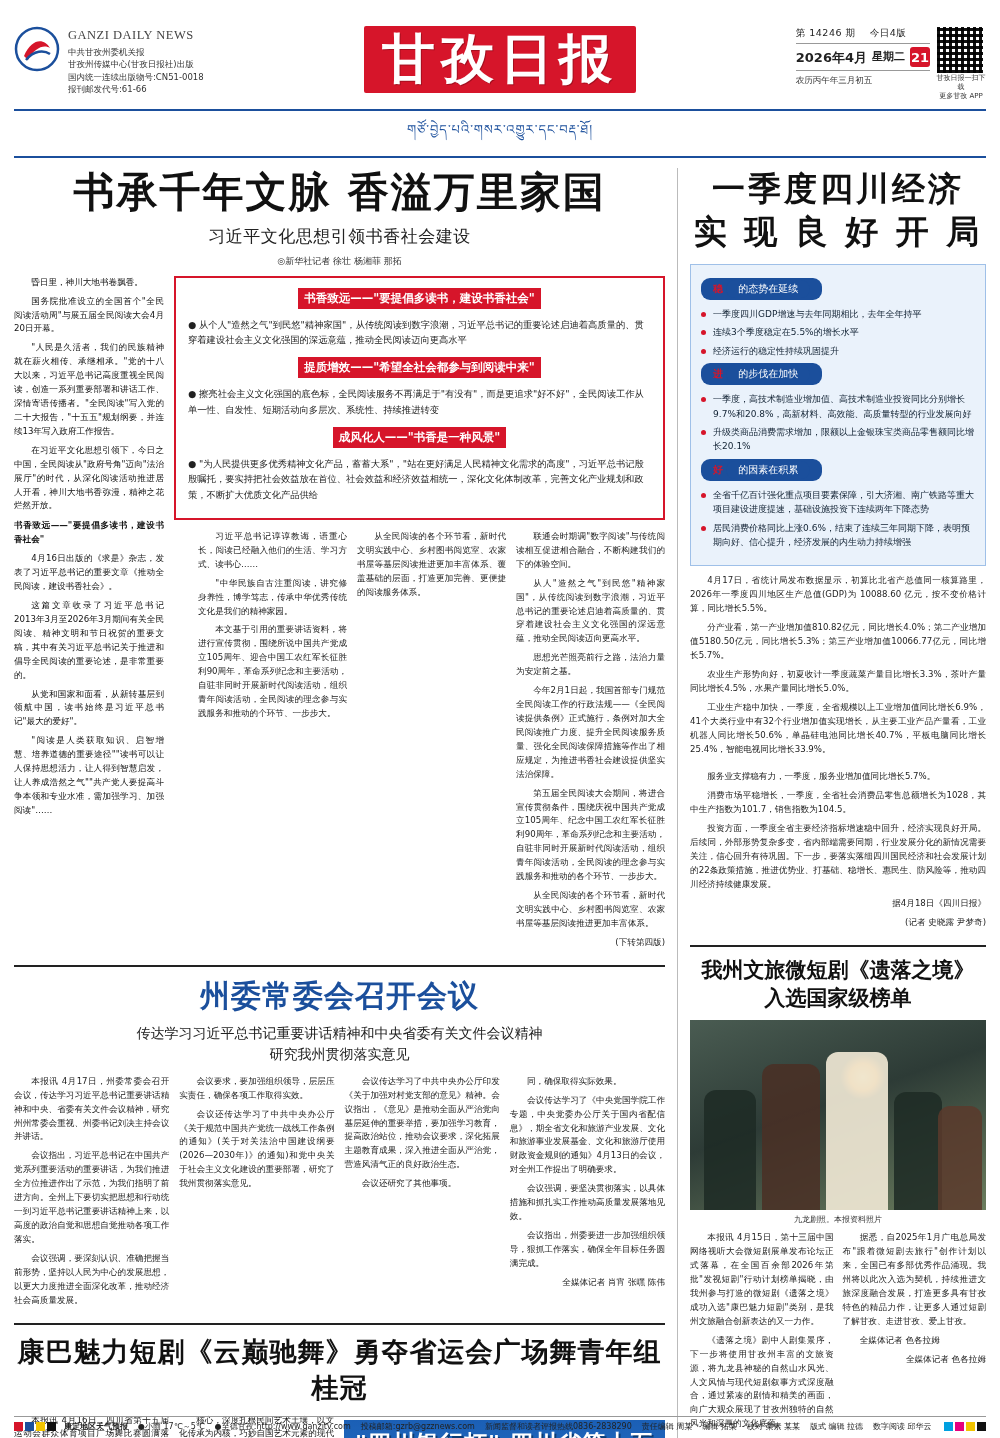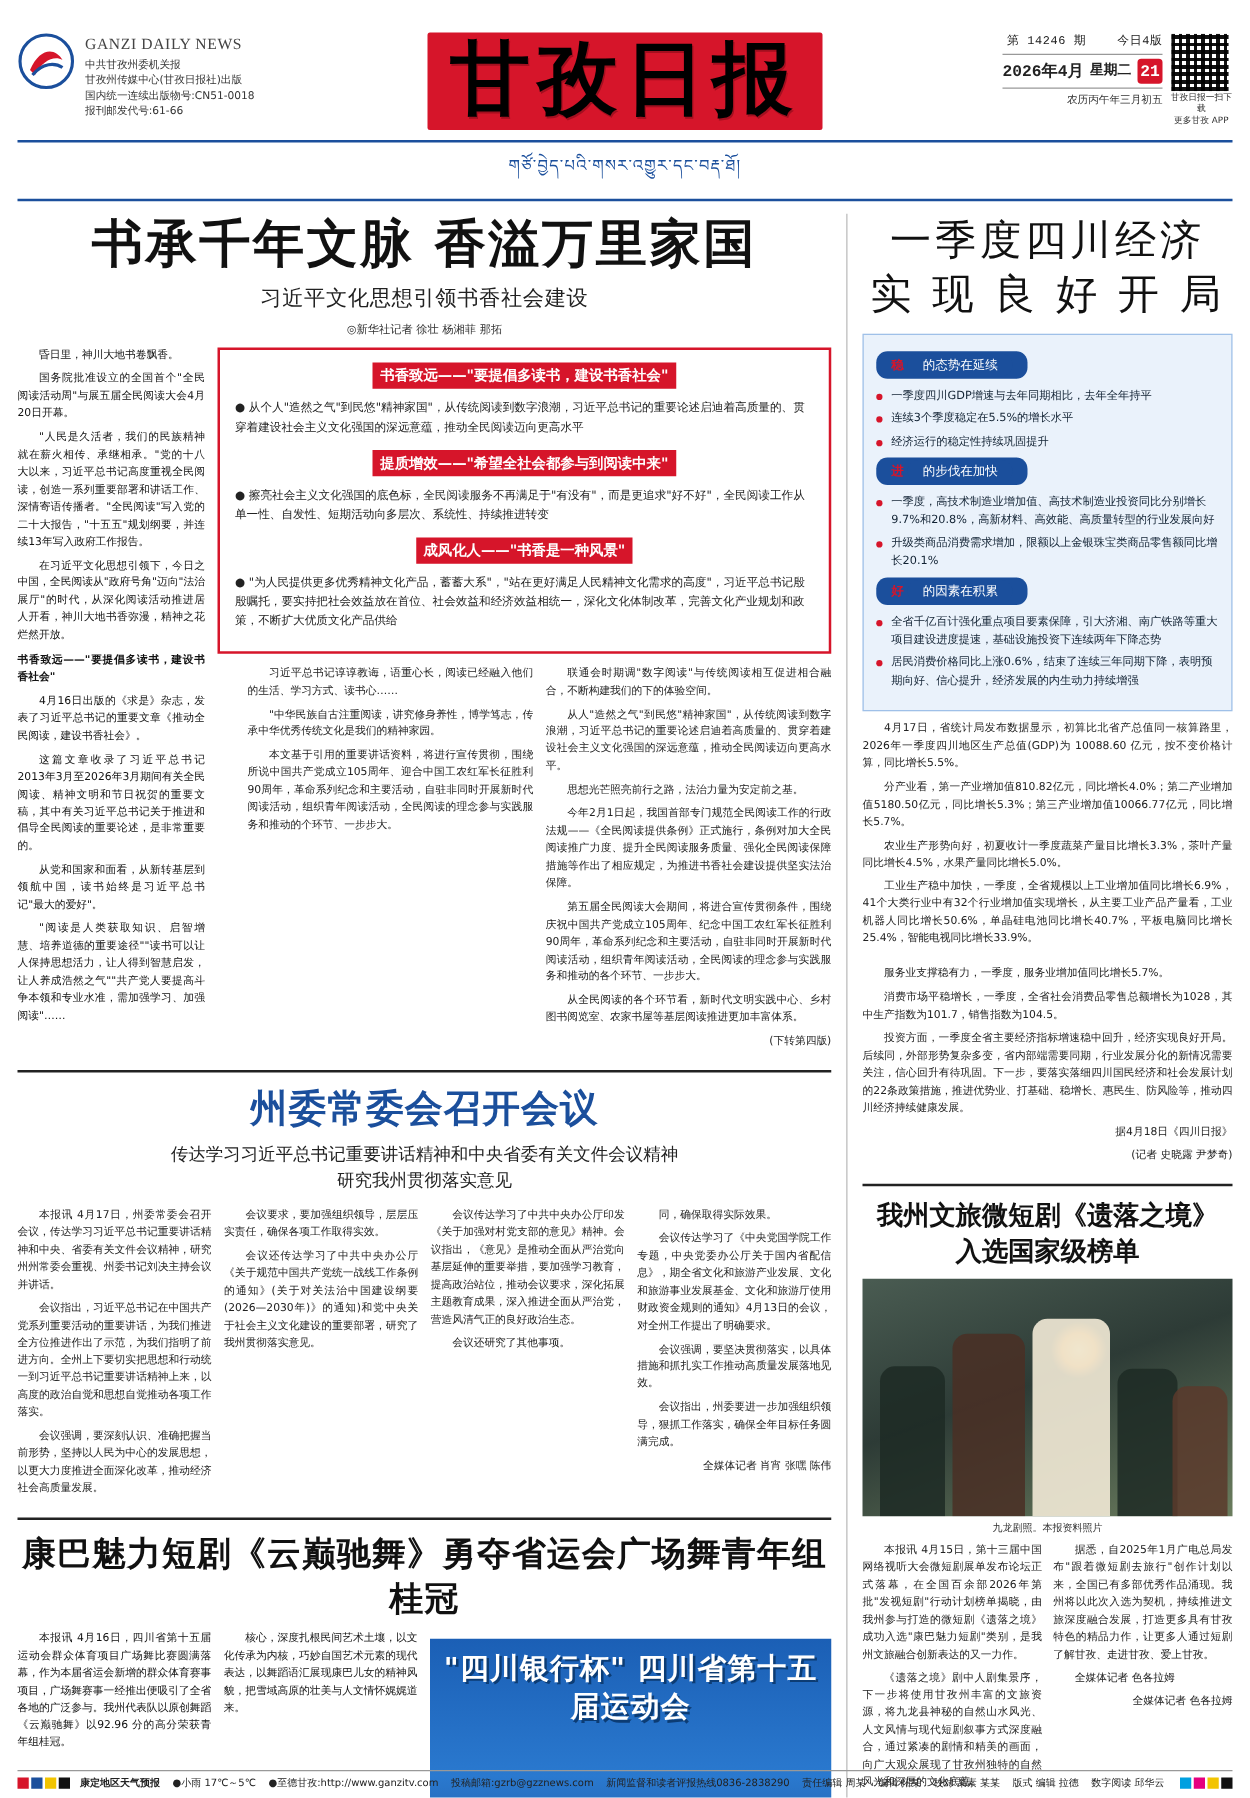--- a/index.html
+++ b/index.html
@@ -7,23 +7,23 @@
   .page{position:relative;width:1000px;height:1438px;box-sizing:border-box;padding:0 14px;}
 
   
   .masthead{display:flex;align-items:flex-start;justify-content:space-between;padding-top:26px;}
   .mast-left{width:250px;display:flex;gap:8px;align-items:flex-start;}
   .logo-mark{width:46px;height:46px;flex:0 0 46px;position:relative;}
   .mast-left-txt{font-size:8.5px;line-height:1.45;color:#333;}
   .mast-left-txt .en{font-family:"Liberation Serif",serif;font-size:12.5px;letter-spacing:.5px;color:#444;margin-bottom:2px;}
   .mast-center{flex:1;display:flex;justify-content:center;}
   .nameplate{background:#d6152a;padding:6px 18px 8px;border-radius:2px;}
-  .nameplate .cn{font-family:"DejaVu Serif","Liberation Serif",serif;font-weight:bold;font-size:64px;color:#000000;letter-spacing:6px;line-height:1;text-shadow:1px 1px 0 #a30f1f;}
+  .nameplate .cn{font-family:"DejaVu Serif","Liberation Serif",serif;font-weight:bold;font-size:53px;color:#ffffff;letter-spacing:6px;line-height:1;text-shadow:1px 1px 0 #a30f1f;}
   .mast-right{width:250px;display:flex;gap:6px;justify-content:flex-end;}
-  .mr-txt{text-align:right;font-size:9px;color:#222;line-height:1.5;font-family:Liberation Mono, monospace;}
+  .mr-txt{text-align:left;font-size:9px;color:#222;line-height:1.5;}
   .mr-issue{font-size:9.5px;letter-spacing:.5px;}
   .mr-date{border-top:1px solid #999;border-bottom:1px solid #999;margin:3px 0;padding:3px 0;font-size:13px;font-weight:bold;display:flex;align-items:center;justify-content:center;gap:5px;}
   .daybox{background:#d6152a;color:#fff;width:20px;height:20px;border-radius:3px;display:inline-flex;align-items:center;justify-content:center;font-size:13px;}
   .mr-lunar{font-size:8.5px;color:#333;}
   .qr{width:46px;height:46px;background:
      repeating-linear-gradient(0deg,#111 0 3px,#fff 3px 6px),
      repeating-linear-gradient(90deg,#111 0 3px,transparent 3px 6px);
      background-blend-mode:multiply;border:1px solid #fff;}
   .qr-cap{font-size:7px;color:#333;text-align:center;line-height:1.3;width:50px;}
 
@@ -55,21 +55,21 @@
   .leadcols p{margin:0 0 5px;text-indent:2em;}
 
   .divider{border-top:2px solid #222;margin:10px 0 9px;}
 
   .headline2{font-family:"DejaVu Serif","Liberation Serif",serif;font-weight:bold;font-size:30px;text-align:center;letter-spacing:1px;color:#1b4f9c;}
   .subhead2{text-align:center;font-size:14px;color:#222;line-height:1.5;margin-top:6px;}
 
   .headline3{font-family:"DejaVu Serif","Liberation Serif",serif;font-weight:bold;font-size:27px;text-align:center;letter-spacing:1px;color:#111;margin:6px 0 8px;}
 
   
-  .rhead{font-family:"DejaVu Serif","Liberation Serif",serif;font-weight:normal;font-size:33px;text-align:center;letter-spacing:3px;line-height:1.3;color:#111;}
+  .rhead{font-family:"DejaVu Serif","Liberation Serif",serif;font-weight:bold;font-size:33px;text-align:center;letter-spacing:3px;line-height:1.3;color:#111;}
   .ebox{border:1px solid #9fc0e8;background:#eaf2fb;margin-top:10px;padding:10px 10px 12px;}
   .etag{margin:2px 0 7px;}
   .etag span{display:inline-block;background:#1b4f9c;color:#fff;font-size:10px;padding:2px 12px;border-radius:9px;}
   .etag .q{color:#d6152a;font-weight:bold;}
   .eli{font-size:9px;line-height:1.6;color:#123;margin:0 0 4px;padding-left:12px;position:relative;}
   .eli:before{content:"";position:absolute;left:0;top:5px;width:5px;height:5px;border-radius:50%;background:#d6152a;}
 
   .rtext{font-size:8.6px;line-height:1.62;color:#222;text-align:justify;}
   .rtext p{margin:0 0 5px;text-indent:2em;}
   .rcols{display:flex;gap:9px;}
@@ -181,20 +181,24 @@
             <span class="rb-title mid">成风化人——"书香是一种风景"</span>
             <p class="rb-p">● "为人民提供更多优秀精神文化产品，蓄蓄大系"，"站在更好满足人民精神文化需求的高度"，习近平总书记殷殷嘱托，要实持把社会效益放在首位、社会效益和经济效益相统一，深化文化体制改革，完善文化产业规划和政策，不断扩大优质文化产品供给</p>
           </div>
           <div class="artcols">
             <div>
               <p>习近平总书记谆谆教诲，语重心长，阅读已经融入他们的生活、学习方式、读书心……</p>
               <p>"中华民族自古注重阅读，讲究修身养性，博学笃志，传承中华优秀传统文化是我们的精神家园。</p>
               <p>本文基于引用的重要讲话资料，将进行宣传贯彻，围绕所说中国共产党成立105周年、迎合中国工农红军长征胜利90周年，革命系列纪念和主要活动，自驻非同时开展新时代阅读活动，组织青年阅读活动，全民阅读的理念参与实践服务和推动的个环节、一步步大。</p>
             </div>
             <div>
+              <p>从全民阅读的各个环节看，新时代文明实践中心、乡村图书阅览室、农家书屋等基层阅读推进更加丰富体系、覆盖基础的层面，打造更加完善、更便捷的阅读服务体系。</p>
+              <p></p>
+            </div>
+            <div>
               <p>联通会时期调"数字阅读"与传统阅读相互促进相合融合，不断构建我们的下的体验空间。</p>
               <p>从人"造然之气"到民悠"精神家国"，从传统阅读到数字浪潮，习近平总书记的重要论述启迪着高质量的、贯穿着建设社会主义文化强国的深远意蕴，推动全民阅读迈向更高水平。</p>
               <p>思想光芒照亮前行之路，法治力量为安定前之基。</p>
               <p>今年2月1日起，我国首部专门规范全民阅读工作的行政法规——《全民阅读提供条例》正式施行，条例对加大全民阅读推广力度、提升全民阅读服务质量、强化全民阅读保障措施等作出了相应规定，为推进书香社会建设提供坚实法治保障。</p>
               <p>第五届全民阅读大会期间，将进合宣传贯彻条件，围绕庆祝中国共产党成立105周年、纪念中国工农红军长征胜利90周年，革命系列纪念和主要活动，自驻非同时开展新时代阅读活动，组织青年阅读活动，全民阅读的理念参与实践服务和推动的各个环节、一步步大。</p>
               <p>从全民阅读的各个环节看，新时代文明实践中心、乡村图书阅览室、农家书屋等基层阅读推进更加丰富体系。</p>
               <p style="text-align:right;">(下转第四版)</p>
             </div>
           </div>
         </div>

